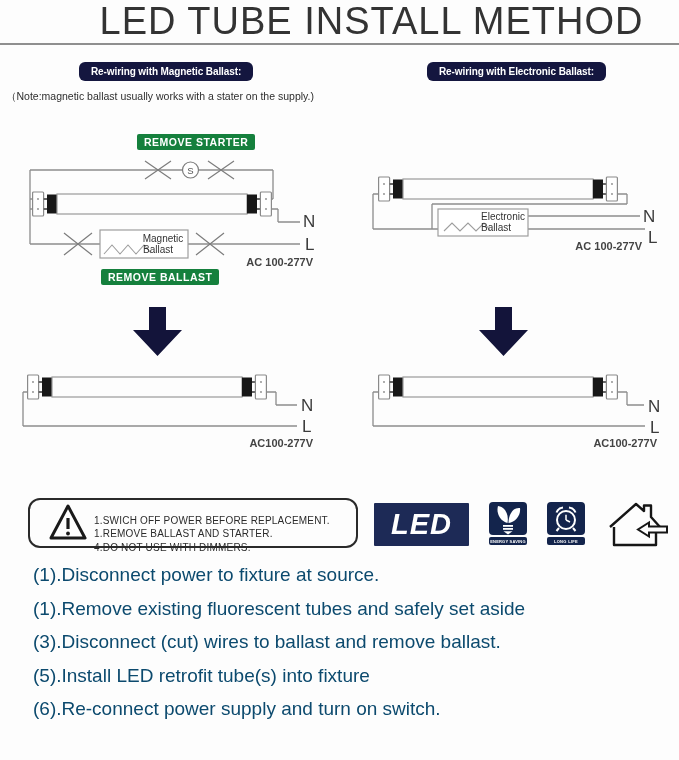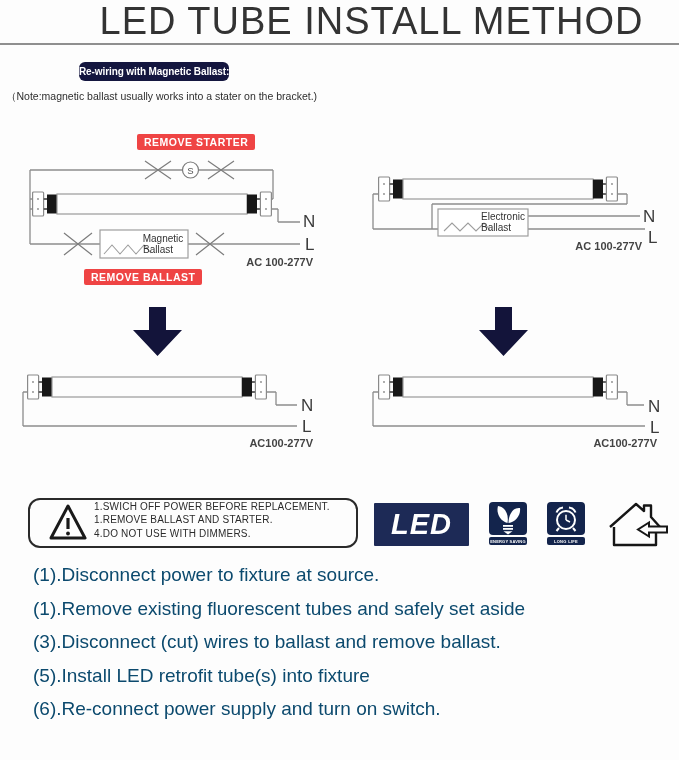--- a/index.html
+++ b/index.html
@@ -2,57 +2,58 @@
 <html><head>
 <meta charset="utf-8">
 <style>
   html,body{margin:0;padding:0;background:#ffffff;}
   .page{position:relative;width:679px;height:760px;background:#fdfdfd;overflow:hidden;
         font-family:"Liberation Sans",sans-serif;}
   .page-title{position:absolute;top:0;left:0;width:679px;text-align:center;margin:0;
         font-size:38px;font-weight:normal;letter-spacing:1px;color:#333;padding-left:32px;}
   .title-divider{position:absolute;top:43px;left:0;width:679px;border-top:2px solid #8f8f8f;}
   .pill{position:absolute;background:#14163f;color:#fff;font-weight:bold;font-size:10px;
-        padding:4px 0;border-radius:6px;letter-spacing:-0.1px;white-space:nowrap;}
-  .tag{position:absolute;background:#ef4444;color:#fff;font-weight:bold;font-size:10.5px;
+        padding:4px 12px;border-radius:6px;letter-spacing:-0.1px;white-space:nowrap;}
+  .tag{position:absolute;background:#15803d;color:#fff;font-weight:bold;font-size:10.5px;
         padding:2px 7px;letter-spacing:0.5px;border-radius:2px;white-space:nowrap;}
   .note{position:absolute;left:6px;top:90px;font-size:10.5px;color:#2e2e2e;white-space:nowrap;}
   .diagram-svg{position:absolute;left:0;top:120px;}
   svg text{font-family:"Liberation Sans",sans-serif;}
   .nl{font-size:17px;fill:#3c3c3c;}
   .volt{font-size:11px;font-weight:bold;fill:#444;}
   .boxlabel{font-size:10px;fill:#333;}
   .slabel{font-size:9.5px;fill:#555;}
   .warning-box{position:absolute;left:28px;top:498px;width:326px;height:46px;
         border:2px solid #2a2a2a;border-radius:12px;background:#fdfdfd;}
   .warning-tri{position:absolute;left:18px;top:3px;}
-  .warning-text{position:absolute;left:64px;top:0;font-size:10px;line-height:13.4px;
+  .warning-text{position:absolute;left:64px;top:14px;font-size:10px;line-height:13.4px;
         color:#2b2b2b;letter-spacing:0.2px;white-space:nowrap;}
   .led-badge{position:absolute;left:374px;top:503px;width:95px;height:43px;background:#1d2a56;
         border-radius:1px;display:flex;align-items:center;justify-content:center;
         color:#fff;font-size:29px;font-weight:bold;font-style:italic;letter-spacing:1px;}
   .feature-icon{position:absolute;}
   .house-icon{position:absolute;left:603px;top:499px;}
   .steps{position:absolute;left:33px;top:564px;width:630px;}
   .step{height:33.6px;font-size:19px;color:#0c4a6e;white-space:nowrap;}
 </style>
 </head>
 <body>
 
 <div class="page">
 
   <h1 class="page-title">LED TUBE INSTALL METHOD</h1>
   <div class="title-divider"></div>
 
   <div class="pill" style="left:79px;top:62px;">Re-wiring with Magnetic Ballast:</div>
+  <div class="pill" style="left:427px;top:62px;">Re-wiring with Electronic Ballast:</div>
 
-  <div class="note">（Note:magnetic ballast usually works into a stater on the bracket.)</div>
+  <div class="note">（Note:magnetic ballast usually works with a stater on the supply.)</div>
 
   <div class="tag" style="left:137px;top:134px;">REMOVE STARTER</div>
-  <div class="tag" style="left:84px;top:269px;">REMOVE BALLAST</div>
+  <div class="tag" style="left:101px;top:269px;">REMOVE BALLAST</div>
 
   <svg class="diagram-svg" width="679" height="340" viewBox="0 120 679 340">
     <defs>
       <symbol id="tube" viewBox="0 0 240 26">
         <rect x="0.6" y="1" width="11" height="24" rx="1" fill="#fff" stroke="#8a8a8a" stroke-width="1.2"></rect>
         <circle cx="6" cy="8" r="0.9" fill="#8a8a8a"></circle>
           <circle cx="6" cy="18" r="0.9" fill="#8a8a8a"></circle>
         <path d="M11.5,8 H15.5 M11.5,18 H15.5" stroke="#666" stroke-width="2"></path>
         <rect x="15" y="3.5" width="10" height="19" fill="#171717"></rect>
         <rect x="25" y="3" width="190" height="20" fill="#fdfdfd" stroke="#9a9a9a" stroke-width="1.2"></rect>

